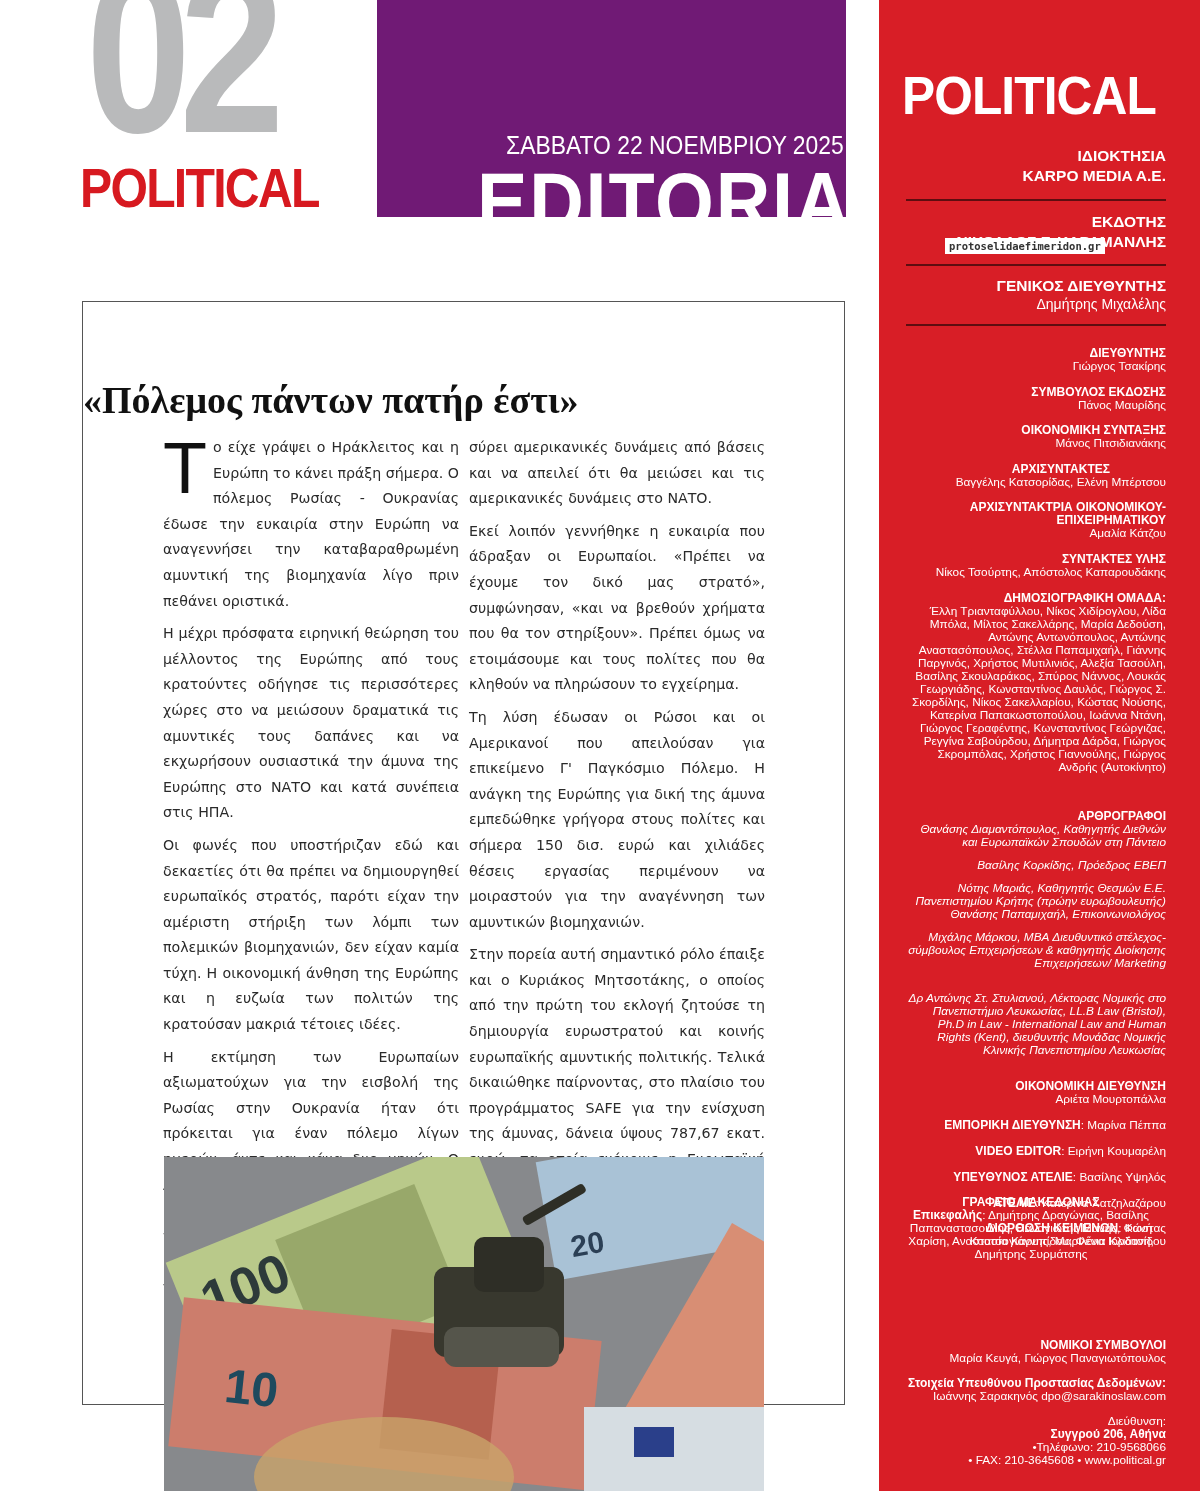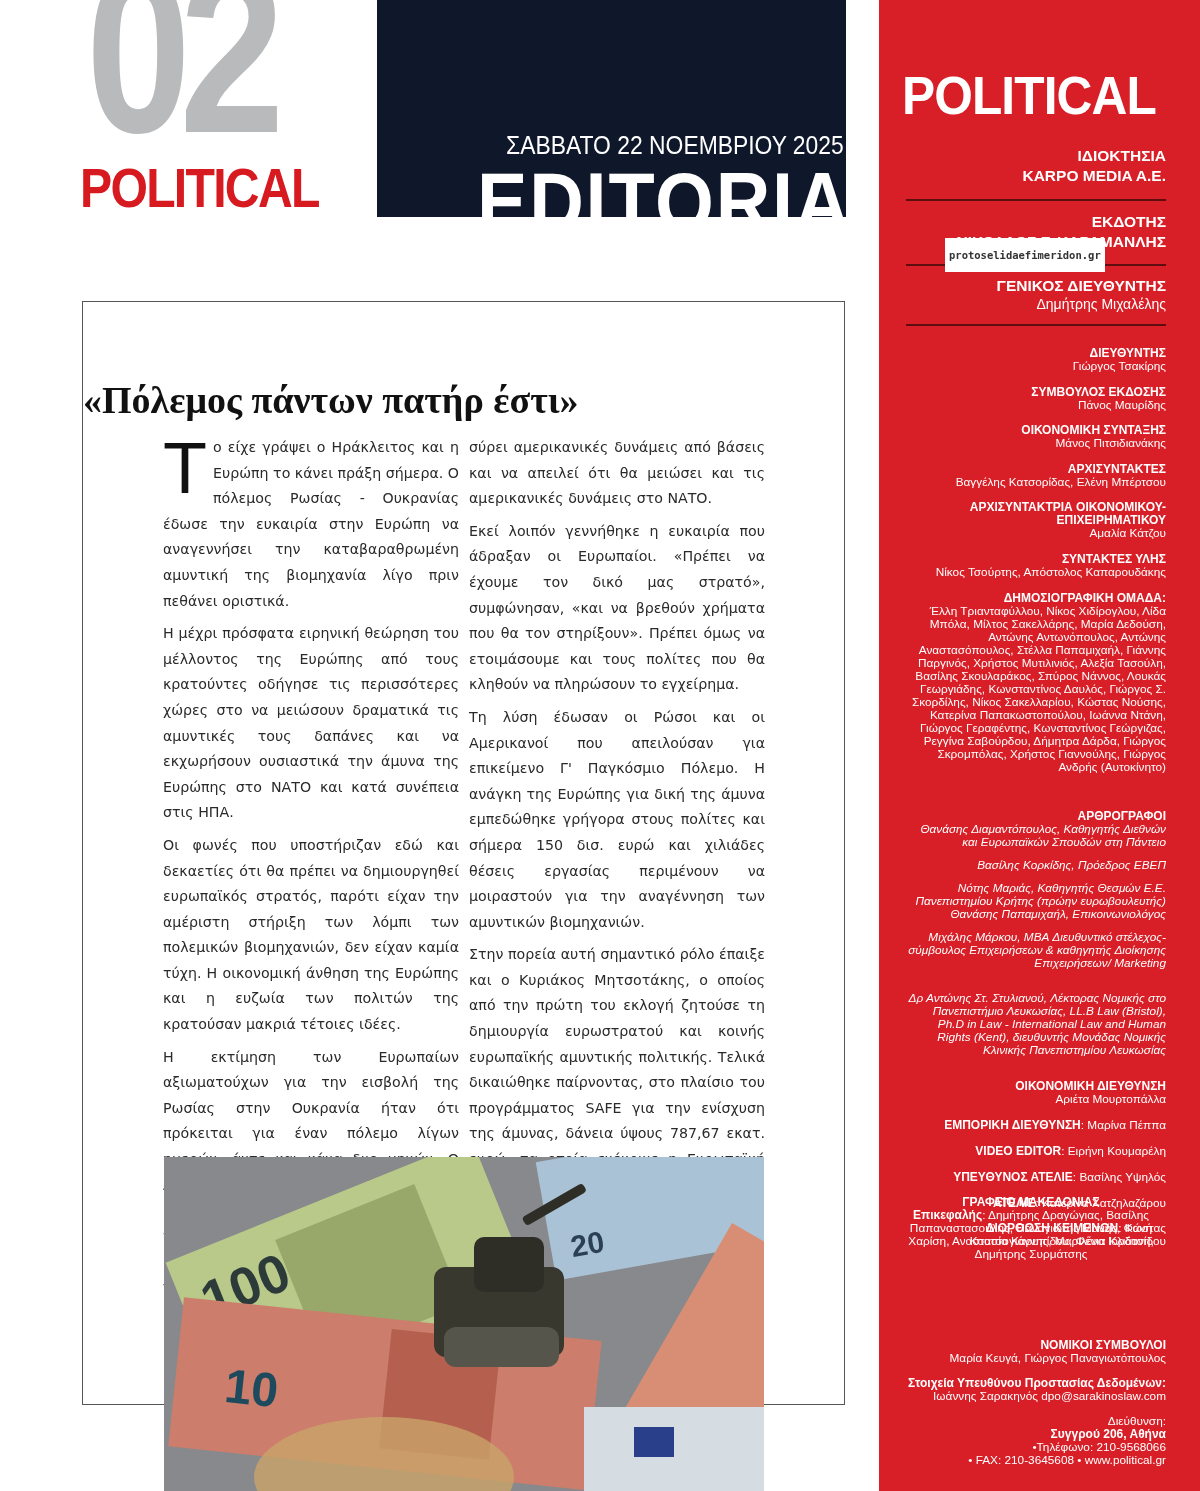--- a/index.html
+++ b/index.html
@@ -6,21 +6,21 @@
   body { width:1200px; height:1491px; position:relative; overflow:hidden; background:#fff;
          font-family:"DejaVu Sans", sans-serif; color:#222; }
 
   
   .pagenum { position:absolute; left:86px; top:-62px; font-family:"Liberation Sans", sans-serif;
              font-weight:bold; font-size:230px; line-height:1; color:#b9babb; letter-spacing:-14px;
              transform:scaleX(0.82); transform-origin:left top; }
   .brand-left { position:absolute; left:80px; top:160px; font-family:"Liberation Sans", sans-serif;
                 font-weight:bold; font-size:56px; line-height:1; color:#d71920; letter-spacing:-2px;
                 transform:scaleX(0.86); transform-origin:left top; }
-  .lav { position:absolute; left:377px; top:0; width:469px; height:217px; background:#0f172a; overflow:hidden; }
+  .lav { position:absolute; left:377px; top:0; width:469px; height:217px; background:#701a75; overflow:hidden; }
   .lav .date { position:absolute; right:2px; top:130px; font-family:"Liberation Sans", sans-serif;
                font-size:26px; color:#fff; white-space:nowrap; transform:scaleX(0.88); transform-origin:right top; }
   .lav .section { position:absolute; left:100px; top:160px; font-family:"Liberation Sans", sans-serif;
                   font-weight:bold; font-size:84px; color:#fff; line-height:1; letter-spacing:2px;
                   white-space:nowrap; transform:scaleX(0.9); transform-origin:left top; }
 
   
   .article { position:absolute; left:82px; top:301px; width:763px; height:1104px;
              border:1.5px solid #555; box-sizing:border-box; }
   .headline { position:absolute; left:0; right:0; top:76px; text-align:left;
@@ -42,21 +42,21 @@
                 line-height:1; transform:scaleX(0.92); transform-origin:left top; }
   .side .blk { position:absolute; right:34px; text-align:right; }
   .side .t { font-weight:bold; font-size:15.5px; line-height:20px; }
   .side .n { font-size:14px; line-height:17px; }
   .side .hr { position:absolute; left:27px; width:260px; height:2px; background:#5e0d10; }
   .side .s { right:34px; text-align:right; font-size:11.8px; line-height:13px; }
   .side .s .t2 { font-weight:bold; font-size:12px; }
   .side .s .it { font-style:italic; }
   .watermark { position:absolute; left:945px; top:238px; background:#fff; color:#333;
                font-family:"DejaVu Sans Mono", monospace; font-weight:bold; font-size:10.5px;
-               padding:11px 4px; z-index:5; }
+               padding:2px 4px; z-index:5; }
 </style>
 </head>
 <body>
 
 <div class="pagenum">02</div>
 <div class="brand-left">POLITICAL</div>
 <div class="lav">
   <div class="date">ΣΑΒΒΑΤΟ 22 ΝΟΕΜΒΡΙΟΥ 2025</div>
   <div class="section">EDITORIAL</div>
 </div>
@@ -139,21 +139,21 @@
     <div>Γιώργος Τσακίρης</div>
   </div>
   <div class="blk s" style="top:386px;">
     <div class="t2">ΣΥΜΒΟΥΛΟΣ ΕΚΔΟΣΗΣ</div>
     <div>Πάνος Μαυρίδης</div>
   </div>
   <div class="blk s" style="top:424px;">
     <div class="t2">ΟΙΚΟΝΟΜΙΚΗ ΣΥΝΤΑΞΗΣ</div>
     <div>Μάνος Πιτσιδιανάκης</div>
   </div>
-  <div class="blk s" style="top:463px;">
+  <div class="blk s" style="top:463px;text-align:center;">
     <div class="t2">ΑΡΧΙΣΥΝΤΑΚΤΕΣ</div>
     <div>Βαγγέλης Κατσορίδας, Ελένη Μπέρτσου</div>
   </div>
   <div class="blk s" style="top:501px;width:240px;">
     <div class="t2">ΑΡΧΙΣΥΝΤΑΚΤΡΙΑ ΟΙΚΟΝΟΜΙΚΟΥ-ΕΠΙΧΕΙΡΗΜΑΤΙΚΟΥ</div>
     <div>Αμαλία Κάτζου</div>
   </div>
   <div class="blk s" style="top:553px;">
     <div class="t2">ΣΥΝΤΑΚΤΕΣ ΥΛΗΣ</div>
     <div>Νίκος Τσούρτης, Απόστολος Καπαρουδάκης</div>

